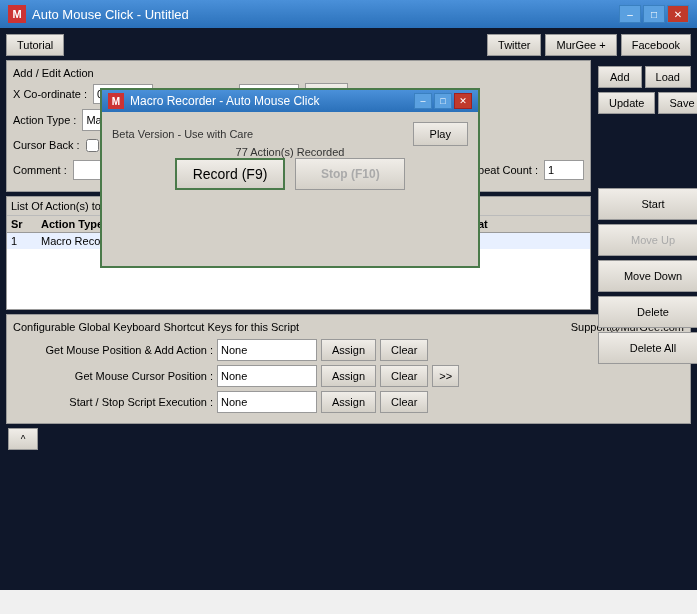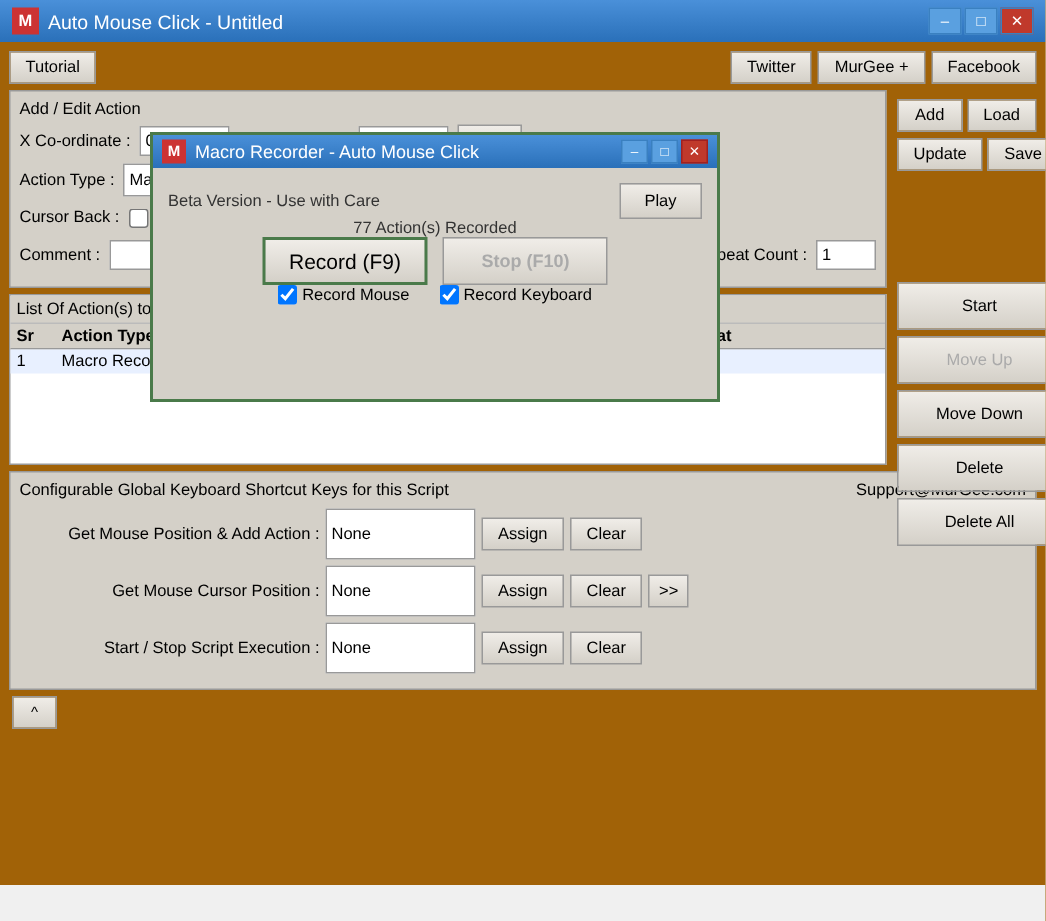--- a/index.html
+++ b/index.html
@@ -51,21 +51,21 @@
       border: 1px solid #3a80c0;
       color: white;
       cursor: pointer;
       display: flex;
       align-items: center;
       justify-content: center;
       font-size: 10px;
     }
     .title-btn.close { background: #c0392b; }
     .main-content {
-      background: #a16207;
+      background: #0f172a;
       padding: 6px;
       height: calc(614px - 28px - 24px);
       position: relative;
     }
     .top-buttons {
       display: flex;
       justify-content: space-between;
       margin-bottom: 4px;
     }
     .top-right-buttons {
@@ -189,21 +189,21 @@
       gap: 4px;
     }
     .keyboard-row-label {
       font-size: 11px;
       width: 200px;
       text-align: right;
     }
     .keyboard-value {
       border: 1px solid #999;
       background: white;
-      height: 34px;
+      height: 22px;
       width: 100px;
       font-size: 11px;
       padding: 10px 3px;
     }
     .assign-btn {
       background: linear-gradient(to bottom, #f0ede8, #d4d0c8);
       border: 1px solid #999;
       padding: 2px 10px;
       cursor: pointer;
       font-size: 11px;
@@ -512,28 +512,18 @@
       <div class="dialog-body">
         <div style="display:flex; justify-content:space-between; width:100%; align-items:center;">
           <span class="dialog-info-text">Beta Version - Use with Care</span>
           <button class="play-btn">Play</button>
         </div>
         <span class="dialog-recorded-text">77 Action(s) Recorded</span>
         <div class="dialog-action-row">
           <button class="record-btn">Record (F9)</button>
           <button class="stop-btn">Stop (F10)</button>
         </div>
-        <div class="dialog-checkbox-row">
-          <label class="checkbox-label">
-            <input type="checkbox" checked="" style="">
-            <span>Record Mouse</span>
-          </label>
-          <label class="checkbox-label">
-            <input type="checkbox" checked="" style="">
-            <span>Record Keyboard</span>
-          </label>
-        </div>
       </div>
     </div>
 
   </div>
 
 </div>
 
 </body></html>

